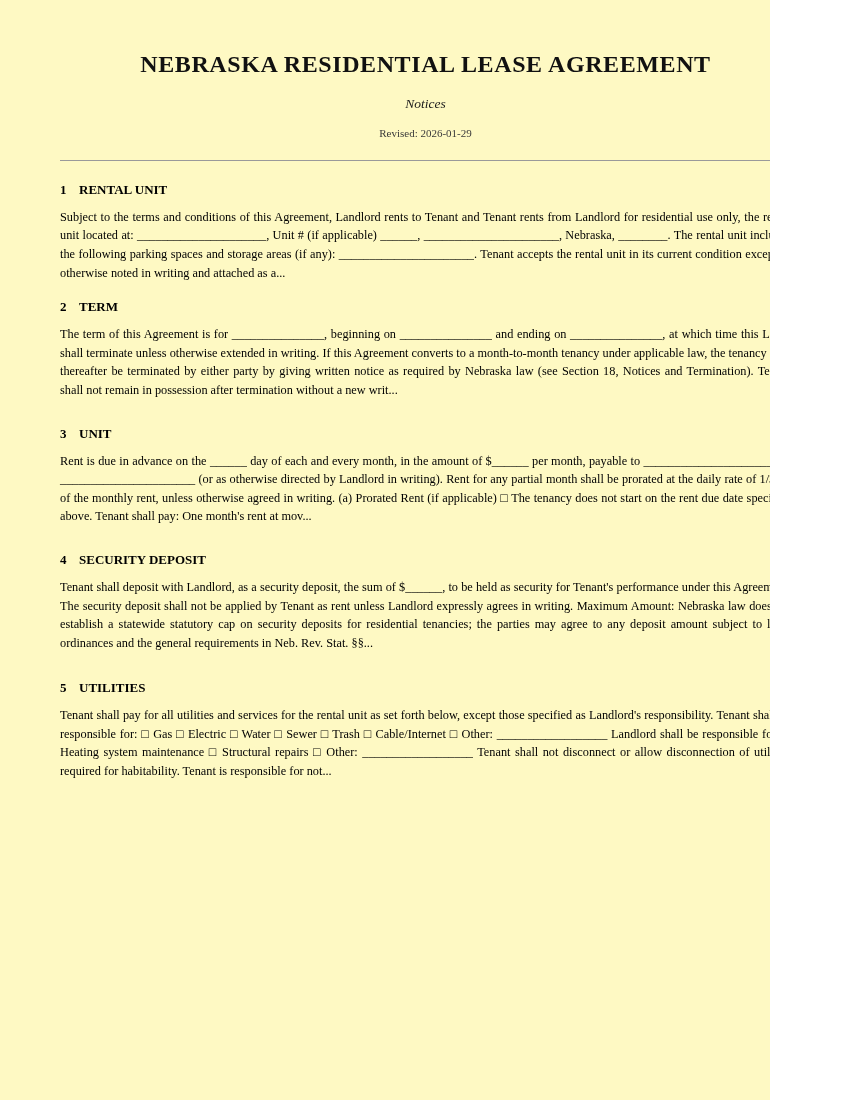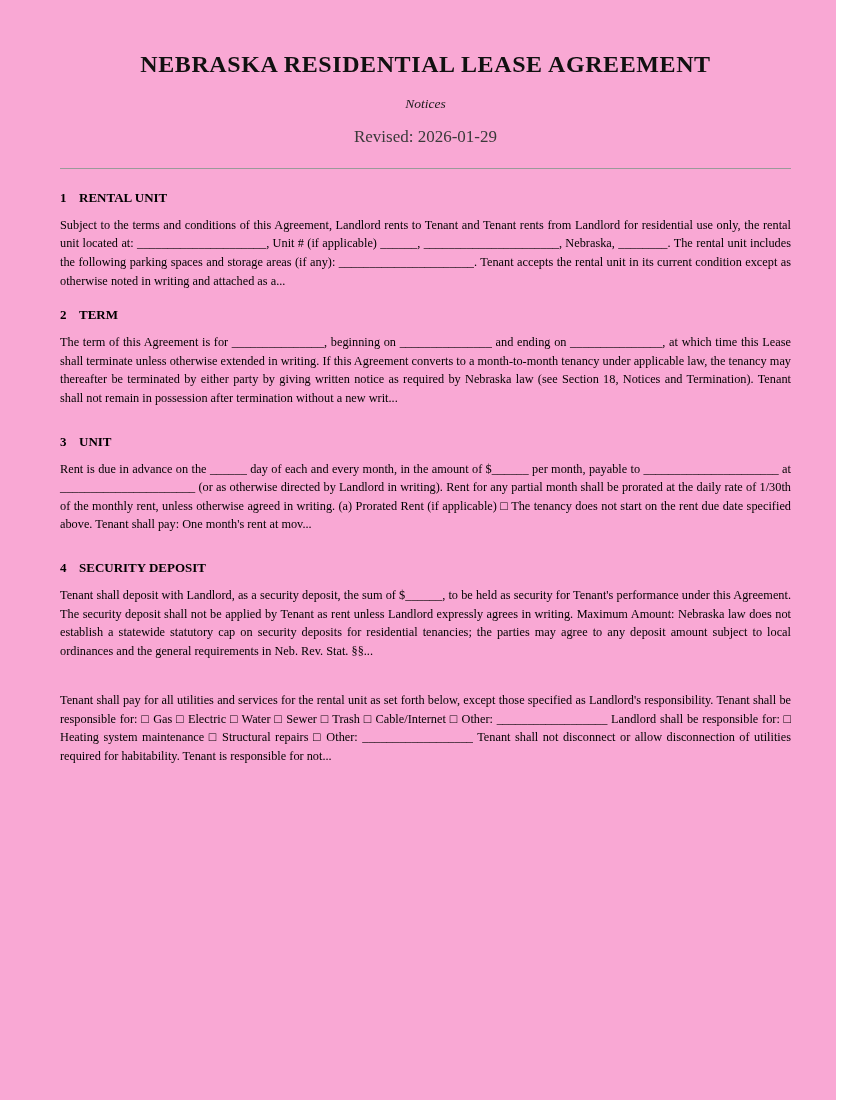--- a/index.html
+++ b/index.html
@@ -2,23 +2,23 @@
 <html><head>
 <meta charset="utf-8">
 <style>
   html, body {
     margin: 0;
     padding: 0;
     background: #ffffff;
   }
   .page {
     position: relative;
-    width: 836px;
+    width: 770px;
     height: 1100px;
-    background: #f9a8d4;
+    background: #fef9c3;
     overflow: hidden;
     font-family: "Liberation Serif", "DejaVu Serif", serif;
     color: #000000;
   }
   .content {
     position: absolute;
     left: 60px;
     top: 0;
     width: 731px;
   }
@@ -39,21 +39,21 @@
     padding-top: 17px;
     text-align: center;
     font-size: 13.5px;
     font-style: italic;
     color: #1a1a1a;
   }
   .doc-revised {
     margin: 0;
     padding-top: 15px;
     text-align: center;
-    font-size: 17px;
+    font-size: 11px;
     color: #3a3a3a;
   }
   .header-rule {
     margin: 0;
     margin-top: 21px;
     height: 1px;
     background: #9a9a9a;
     width: 731px;
   }
 
@@ -127,17 +127,20 @@
     </div>
 
     <div class="section" id="section-4">
       <div class="section-heading">
         <span class="sec-num">4</span><span>SECURITY DEPOSIT</span>
       </div>
       <p class="section-body">Tenant shall deposit with Landlord, as a security deposit, the sum of $______, to be held as security for Tenant's performance under this Agreement. The security deposit shall not be applied by Tenant as rent unless Landlord expressly agrees in writing. Maximum Amount: Nebraska law does not establish a statewide statutory cap on security deposits for residential tenancies; the parties may agree to any deposit amount subject to local ordinances and the general requirements in Neb. Rev. Stat. §§...</p>
     </div>
 
     <div class="section" id="section-5">
+      <div class="section-heading">
+        <span class="sec-num">5</span><span>UTILITIES</span>
+      </div>
       <p class="section-body">Tenant shall pay for all utilities and services for the rental unit as set forth below, except those specified as Landlord's responsibility. Tenant shall be responsible for: □ Gas □ Electric □ Water □ Sewer □ Trash □ Cable/Internet □ Other: __________________ Landlord shall be responsible for: □ Heating system maintenance □ Structural repairs □ Other: __________________ Tenant shall not disconnect or allow disconnection of utilities required for habitability. Tenant is responsible for not...</p>
     </div>
 
   </div>
 </div>
 
 </body></html>

